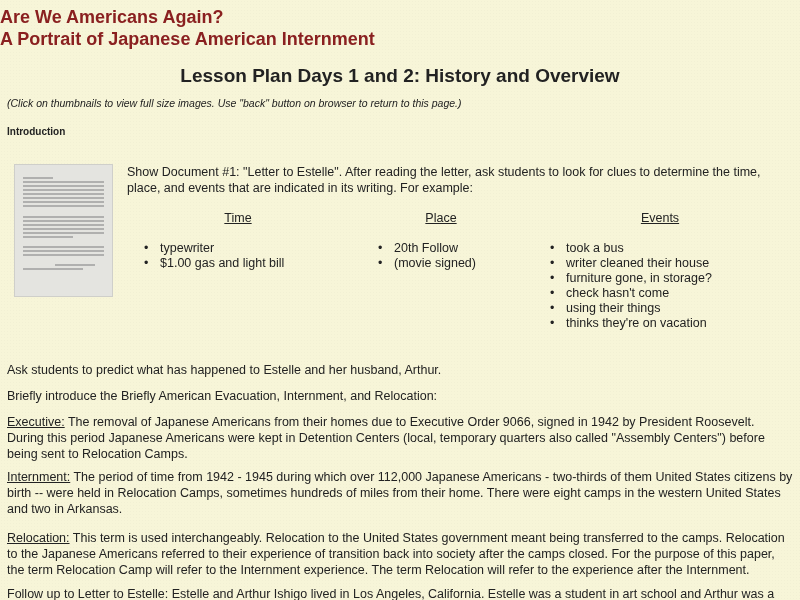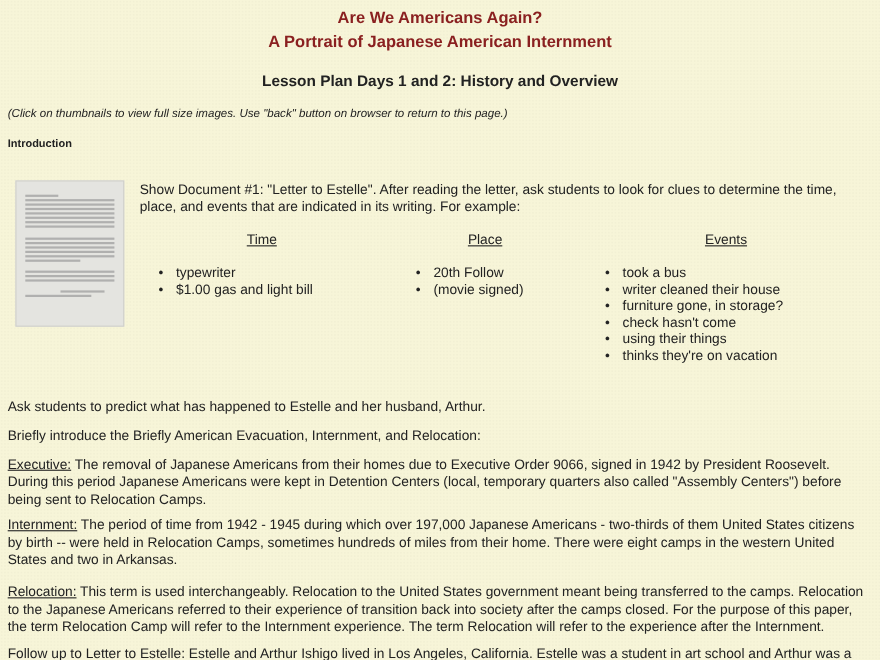--- a/index.html
+++ b/index.html
@@ -7,25 +7,25 @@
       width:800px; height:600px; overflow:hidden;
       background:#f7f5d8;
       background-image: radial-gradient(rgba(0,0,0,0.02) 1px, transparent 1px);
       background-size: 3px 3px;
       font-family: "Liberation Sans", sans-serif;
       color:#222;
       font-size:12.5px;
       position:relative;
     }
     .title {
-      text-align:center; color:#8a2020; font-weight:bold;
-      font-size:15px; line-height:22px; margin:0; padding-top:6px;
+      text-align:left; color:#8a2020; font-weight:bold;
+      font-size:18px; line-height:22px; margin:0; padding-top:6px;
     }
     .subtitle {
-      text-align:center; font-weight:bold; font-size:14px;
+      text-align:center; font-weight:bold; font-size:19px;
       margin:0; position:absolute; top:65px; left:0; width:800px;
     }
     .note {
       position:absolute; top:97px; left:7px; font-style:italic; font-size:10.5px;
     }
     .h-intro {
       position:absolute; top:126px; left:7px; font-weight:bold; font-size:10px;
     }
     .thumb {
       position:absolute; top:164px; left:14px; width:97px; height:131px;
@@ -116,20 +116,20 @@
 </div>
 
 <div class="p" style="top:362px">Ask students to predict what has happened to Estelle and her husband, Arthur.</div>
 <div class="p" style="top:388px">Briefly introduce the Briefly American Evacuation, Internment, and Relocation:</div>
 
 <div class="p" style="top:414px">
   <span class="term">Executive:</span><span> The removal of Japanese Americans from their homes due to Executive Order 9066, signed in 1942 by President Roosevelt. During this period Japanese Americans were kept in Detention Centers (local, temporary quarters also called "Assembly Centers") before being sent to Relocation Camps.</span>
 </div>
 
 <div class="p" style="top:469px">
-  <span class="term">Internment:</span><span> The period of time from 1942 - 1945 during which over 197,000 Japanese Americans - two-thirds of them United States citizens by birth -- were held in Relocation Camps, sometimes hundreds of miles from their home. There were eight camps in the western United States and two in Arkansas.</span>
+  <span class="term">Internment:</span><span> The period of time from 1942 - 1945 during which over 112,000 Japanese Americans - two-thirds of them United States citizens by birth -- were held in Relocation Camps, sometimes hundreds of miles from their home. There were eight camps in the western United States and two in Arkansas.</span>
 </div>
 
 <div class="p" style="top:530px">
   <span class="term">Relocation:</span><span> This term is used interchangeably. Relocation to the United States government meant being transferred to the camps. Relocation to the Japanese Americans referred to their experience of transition back into society after the camps closed. For the purpose of this paper, the term Relocation Camp will refer to the Internment experience. The term Relocation will refer to the experience after the Internment.</span>
 </div>
 
 <div class="p" style="top:586px">Follow up to Letter to Estelle: Estelle and Arthur Ishigo lived in Los Angeles, California. Estelle was a student in art school and Arthur was a</div>
 
 </body></html>

